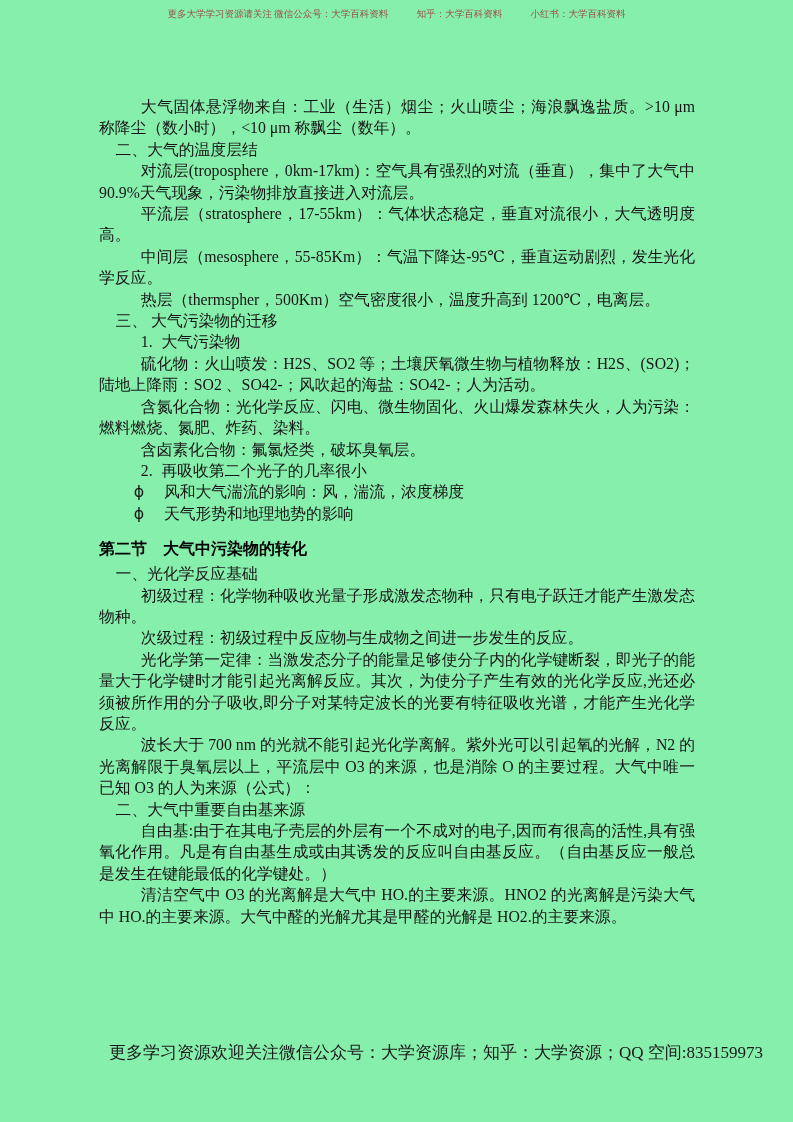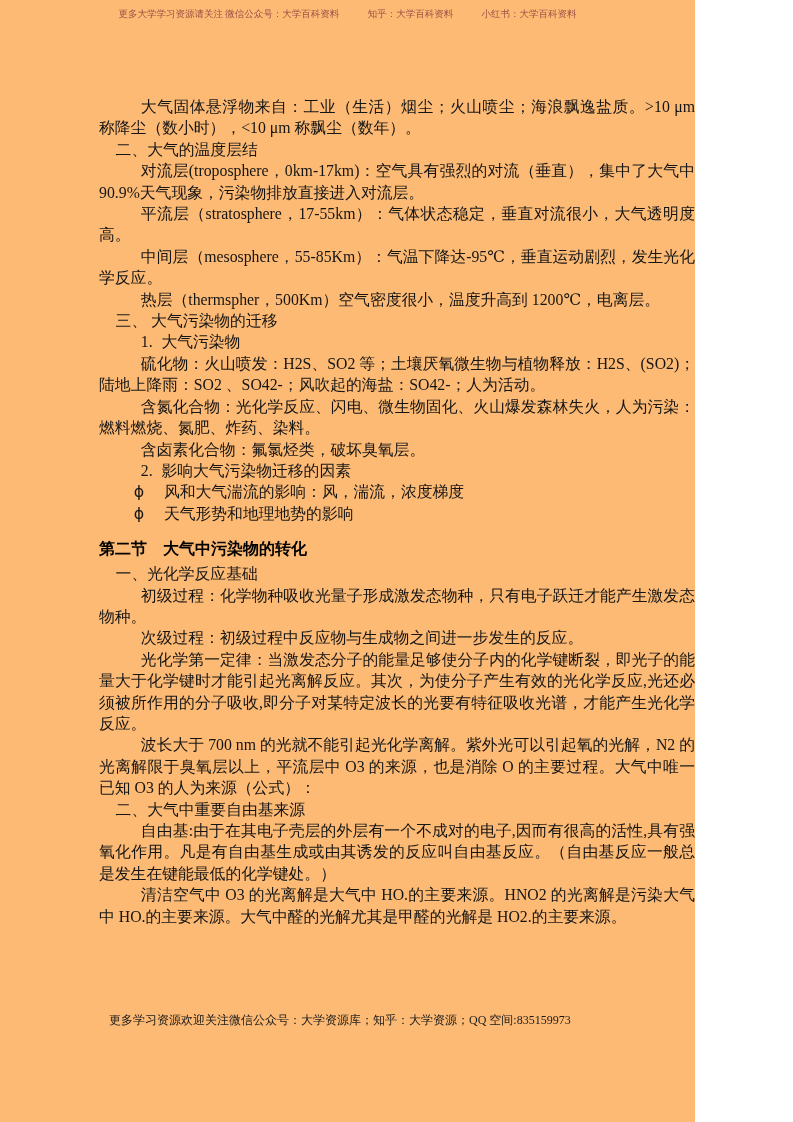--- a/index.html
+++ b/index.html
@@ -2,23 +2,23 @@
 <html><head>
 <meta charset="utf-8">
 <style>
   html, body {
     margin: 0;
     padding: 0;
     background: #ffffff;
   }
   .page {
     position: relative;
-    width: 695px;
+    width: 793px;
     height: 1122px;
-    background: #fdba74;
+    background: #86efac;
     overflow: hidden;
     font-family: "Liberation Serif", "DejaVu Serif", serif;
     color: #151515;
     text-decoration: underline;
   }
   .doc-header {
     position: absolute;
     top: 8px;
     left: 0;
     right: 0;
@@ -52,23 +52,23 @@
     margin-bottom: 2px;
     font-weight: 700;
     font-size: 16px;
     line-height: 25px;
     text-indent: 0;
     font-family: "DejaVu Sans", "Liberation Sans", sans-serif;
     color: #000000;
   }
   .doc-footer {
     position: absolute;
-    top: 1012px;
+    top: 1041px;
     left: 109px;
-    font-size: 12px;
+    font-size: 17px;
     color: #1a1a1a;
     white-space: nowrap;
   }
 </style>
 </head>
 <body>
 
 <div class="page">
 
   <div class="doc-header">
@@ -82,21 +82,21 @@
       <div class="section-line">二、大气的温度层结</div>
       <div class="body-para">对流层(troposphere，0km-17km)：空气具有强烈的对流（垂直），集中了大气中 90.9%天气现象，污染物排放直接进入对流层。</div>
       <div class="body-para">平流层（stratosphere，17-55km）：气体状态稳定，垂直对流很小，大气透明度高。</div>
       <div class="body-para">中间层（mesosphere，55-85Km）：气温下降达-95℃，垂直运动剧烈，发生光化学反应。</div>
       <div class="body-para">热层（thermspher，500Km）空气密度很小，温度升高到 1200℃，电离层。</div>
       <div class="section-line">三、 大气污染物的迁移</div>
       <div class="numbered-line"><span class="num">1.</span><span>大气污染物</span></div>
       <div class="body-para">硫化物：火山喷发：H2S、SO2 等；土壤厌氧微生物与植物释放：H2S、(SO2)；陆地上降雨：SO2 、SO42-；风吹起的海盐：SO42-；人为活动。</div>
       <div class="body-para">含氮化合物：光化学反应、闪电、微生物固化、火山爆发森林失火，人为污染：燃料燃烧、氮肥、炸药、染料。</div>
       <div class="body-para">含卤素化合物：氟氯烃类，破坏臭氧层。</div>
-      <div class="numbered-line"><span class="num">2.</span><span>影响大气污染物迁移的因素</span></div>
+      <div class="numbered-line"><span class="num">2.</span><span>再吸收第二个光子的几率很小</span></div>
       <div class="bullet-line"><span class="bullet-mark">ϕ</span><span>风和大气湍流的影响：风，湍流，浓度梯度</span></div>
       <div class="bullet-line"><span class="bullet-mark">ϕ</span><span>天气形势和地理地势的影响</span></div>
       <div class="heading-line">第二节　大气中污染物的转化</div>
       <div class="section-line">一、光化学反应基础</div>
       <div class="body-para">初级过程：化学物种吸收光量子形成激发态物种，只有电子跃迁才能产生激发态物种。</div>
       <div class="body-para">次级过程：初级过程中反应物与生成物之间进一步发生的反应。</div>
       <div class="body-para">光化学第一定律：当激发态分子的能量足够使分子内的化学键断裂，即光子的能量大于化学键时才能引起光离解反应。其次，为使分子产生有效的光化学反应,光还必须被所作用的分子吸收,即分子对某特定波长的光要有特征吸收光谱，才能产生光化学反应。</div>
       <div class="body-para">波长大于 700 nm  的光就不能引起光化学离解。紫外光可以引起氧的光解，N2 的光离解限于臭氧层以上，平流层中 O3 的来源，也是消除 O 的主要过程。大气中唯一已知 O3 的人为来源（公式）：</div>
       <div class="section-line">二、大气中重要自由基来源</div>
       <div class="body-para">自由基:由于在其电子壳层的外层有一个不成对的电子,因而有很高的活性,具有强氧化作用。凡是有自由基生成或由其诱发的反应叫自由基反应。（自由基反应一般总是发生在键能最低的化学键处。）</div>

